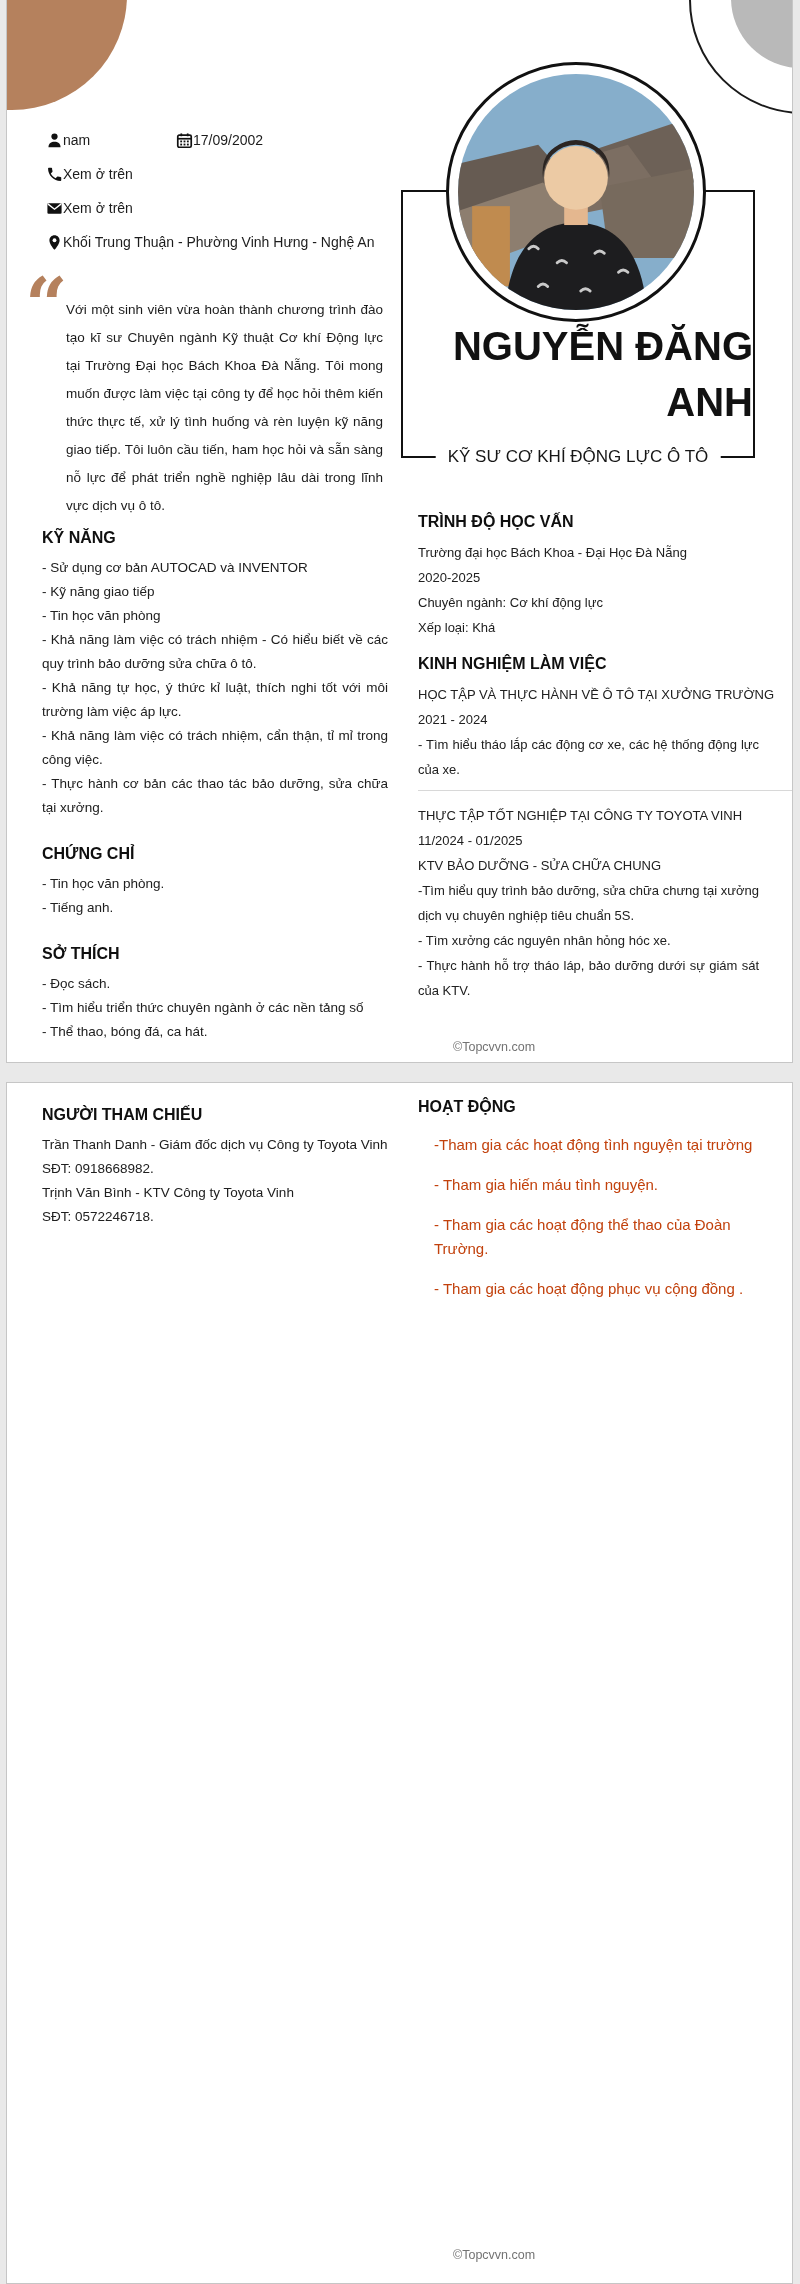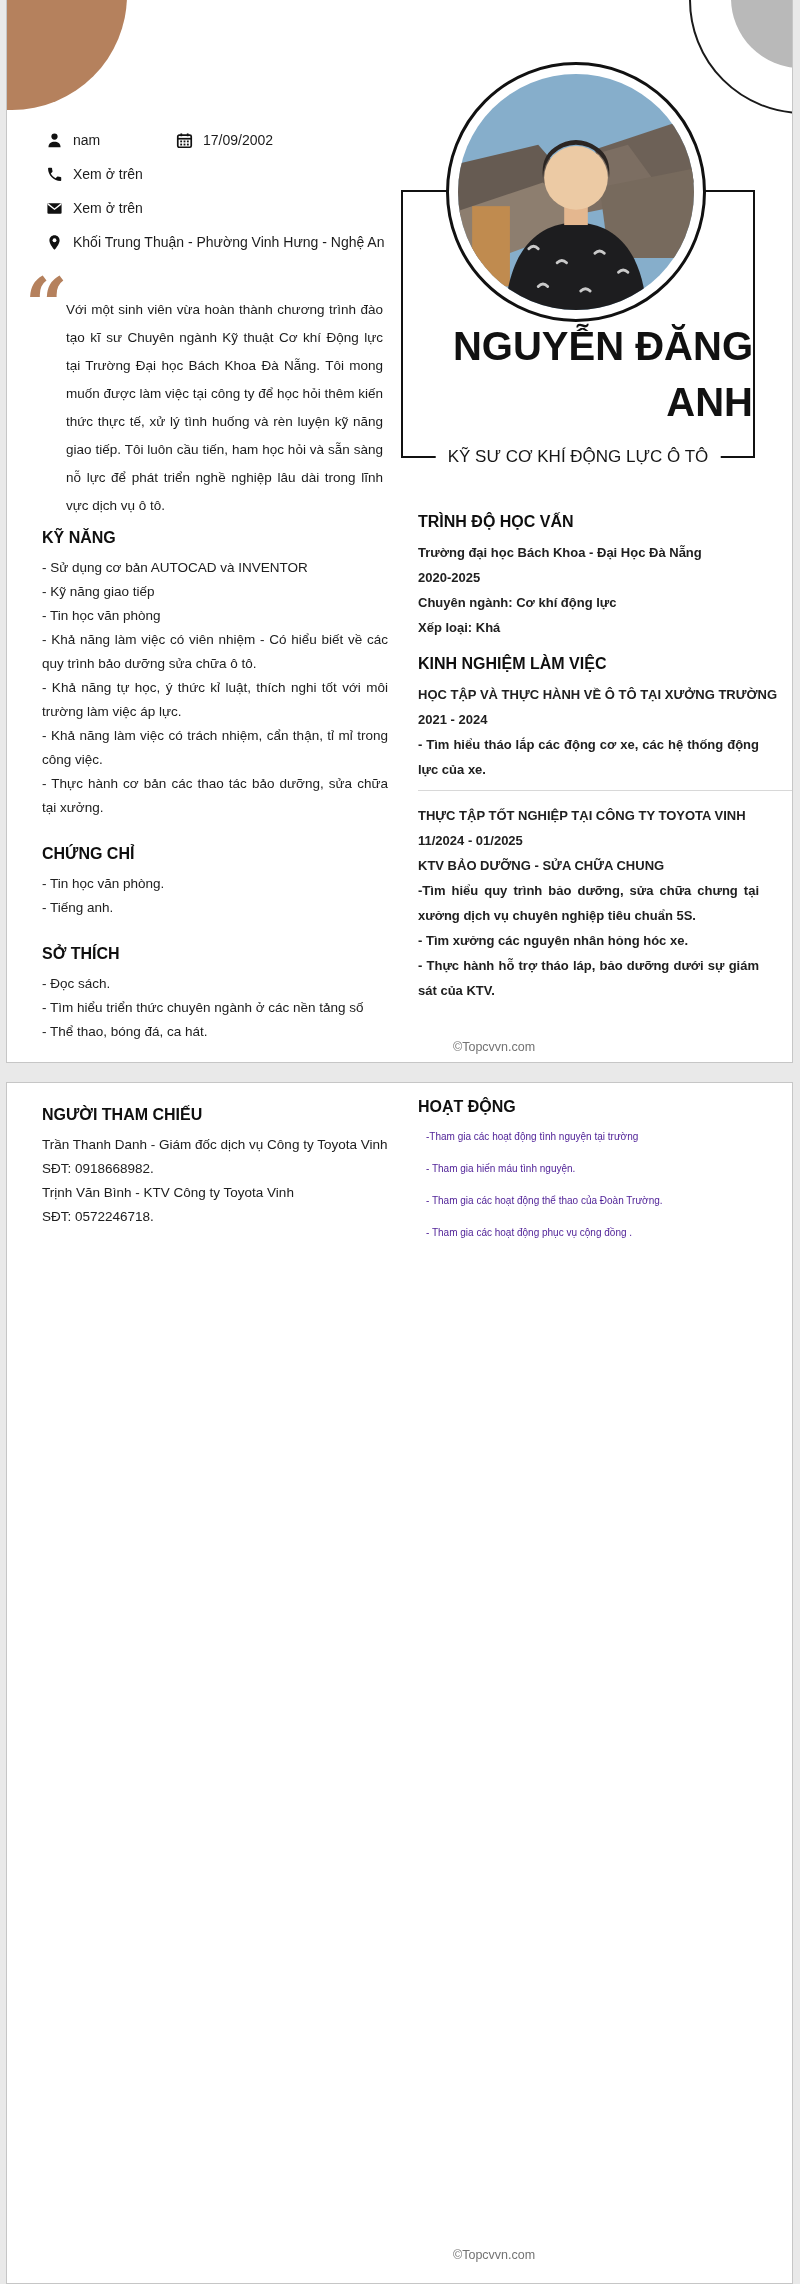--- a/index.html
+++ b/index.html
@@ -7,55 +7,55 @@
   .page { position:absolute; left:6px; width:787px; background:#ffffff; border:1px solid #c6c6c6; box-sizing:border-box; }
   .page1 { top:0; height:1063px; border-top:none; overflow:hidden; }
   .page2 { top:1082px; height:1202px; overflow:hidden; }
 
   
   .corner-brown { position:absolute; left:-110px; top:-120px; width:230px; height:230px; border-radius:50%; }
   .corner-gray  { position:absolute; left:724px; top:-72px; width:140px; height:140px; border-radius:50%; background:#b9b9b9; }
   .corner-ring  { position:absolute; left:682px; top:-114px; width:224px; height:224px; border-radius:50%; border:2px solid #1a1a1a; background:transparent; }
 
   
-  .contact-row { position:absolute; display:flex; align-items:center; gap:10px; height:20px; }
+  .contact-row { position:absolute; display:flex; align-items:center; height:20px; }
   .contact-row .ic { width:17px; height:17px; flex:0 0 17px; }
   .contact-row .ctext { font-size:14px; color:#1c1c1c; white-space:nowrap; }
 
   
   .quote-mark { position:absolute; left:18px; top:268px; font-family:"DejaVu Serif", serif; font-size:74px; line-height:1; font-weight:bold; }
   .quote-text { position:absolute; left:59px; top:296px; width:317px; font-size:13.5px; line-height:28px; text-align:justify; color:#1b1b1b; }
 
   
   .photo-ring { position:absolute; left:439px; top:62px; width:260px; height:260px; border-radius:50%; border:3px solid #111; background:#fff; z-index:3; box-sizing:border-box; }
   .photo-inner { position:absolute; left:9px; top:9px; width:236px; height:236px; border-radius:50%; overflow:hidden; }
   .name-box { position:absolute; left:394px; top:190px; width:354px; height:268px; border:2px solid #111; box-sizing:border-box; z-index:2; }
   .full-name { position:absolute; left:0; right:0; top:126px; text-align:right; font-size:40px; font-weight:bold; line-height:56px; color:#111; }
   .job-title { position:absolute; left:50%; bottom:-11px; transform:translateX(-50%); background:#fff; padding:0 12px; font-size:17px; color:#161616; white-space:nowrap; }
 
   
   .sec-title { font-size:16px; font-weight:bold; color:#0f0f0f; line-height:20px; margin:0 0 8px 0; }
   .left-col { position:absolute; left:35px; top:528px; width:346px; }
   .left-col p { margin:0; font-size:13.5px; line-height:24px; color:#202020; text-align:justify; }
   .sec-gap { height:24px; }
   .right-col { position:absolute; left:411px; top:512px; width:341px; }
-  .right-col p { margin:0; font-size:13px; line-height:25px; color:#202020; text-align:justify;font-weight:bold; }
+  .right-col p { margin:0; font-size:13px; line-height:25px; color:#202020; text-align:justify; }
   .right-col p.nowrap { white-space:nowrap; text-align:left; }
   .exp-gap { height:14px; }
   .exp-divider { border:none; border-top:1px solid #d8d8d8; margin:8px -34px 12px 0; }
 
   .watermark { position:absolute; font-size:12.5px; color:#737373; }
   .wm1 { left:453px; top:1040px; }
   .wm2 { left:453px; top:1169px; }
 
   
   .refs-col { position:absolute; left:35px; top:22px; width:360px; }
   .refs-col p { margin:0; font-size:13.5px; line-height:24px; color:#202020; }
   .acts-col { position:absolute; left:411px; top:14px; width:360px; }
-  .acts-col p { margin:8px; font-size:10px; line-height:24px; color:#4c1d95; }
+  .acts-col p { margin:16px; font-size:15px; line-height:24px; color:#c2410c; }
 </style>
 </head>
 <body>
 
 <div class="canvas">
 
   <div class="page page1">
 
     <div class="corner-brown" style="background:#b5815d"></div>
     <div class="corner-ring"></div>
@@ -137,21 +137,21 @@
           </g>
         </svg>
       </div>
     </div>
 
     <div class="left-col">
       <div class="sec-title">KỸ NĂNG</div>
       <p>- Sử dụng cơ bản AUTOCAD và INVENTOR</p>
       <p>- Kỹ năng giao tiếp</p>
       <p>- Tin học văn phòng</p>
-      <p>- Khả năng làm việc có viên nhiệm - Có hiểu biết về các quy trình bảo dưỡng sửa chữa ô tô.</p>
+      <p>- Khả năng làm việc có trách nhiệm - Có hiểu biết về các quy trình bảo dưỡng sửa chữa ô tô.</p>
       <p>- Khả năng tự học, ý thức kỉ luật, thích nghi tốt với môi trường làm việc áp lực.</p>
       <p>- Khả năng làm việc có trách nhiệm, cẩn thận, tỉ mỉ trong công việc.</p>
       <p>- Thực hành cơ bản các thao tác bảo dưỡng, sửa chữa tại xưởng.</p>
       <div class="sec-gap"></div>
       <div class="sec-title">CHỨNG CHỈ</div>
       <p>- Tin học văn phòng.</p>
       <p>- Tiếng anh.</p>
       <div class="sec-gap"></div>
       <div class="sec-title">SỞ THÍCH</div>
       <p>- Đọc sách.</p>

